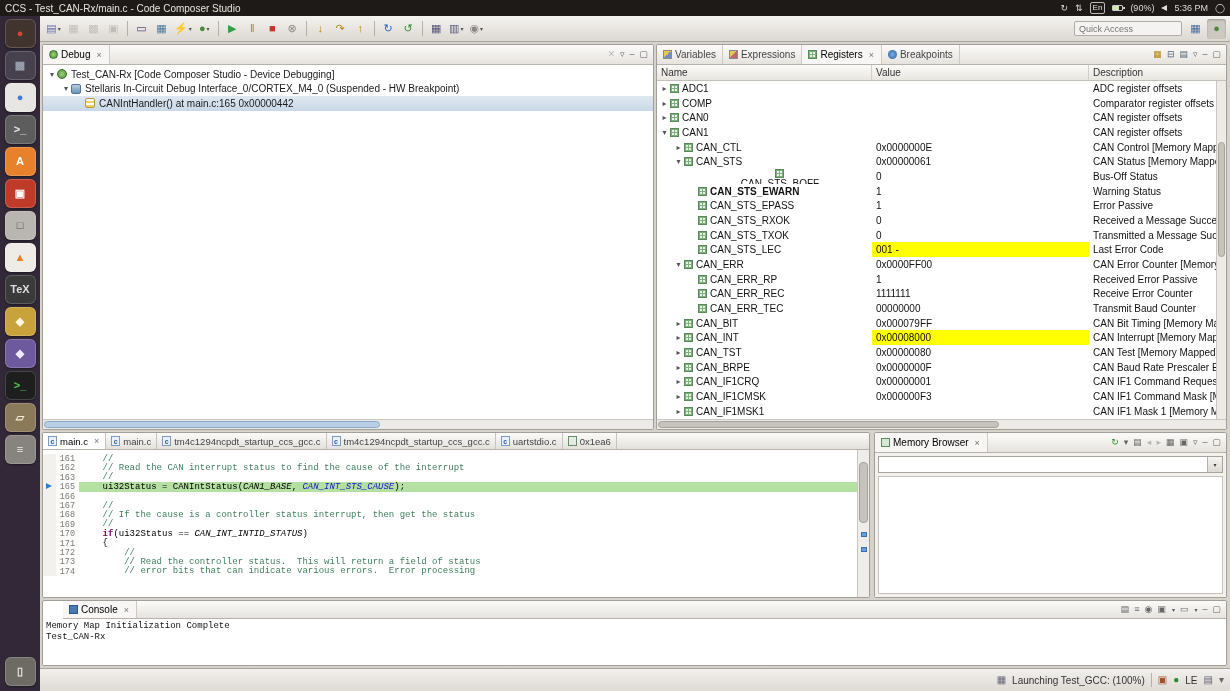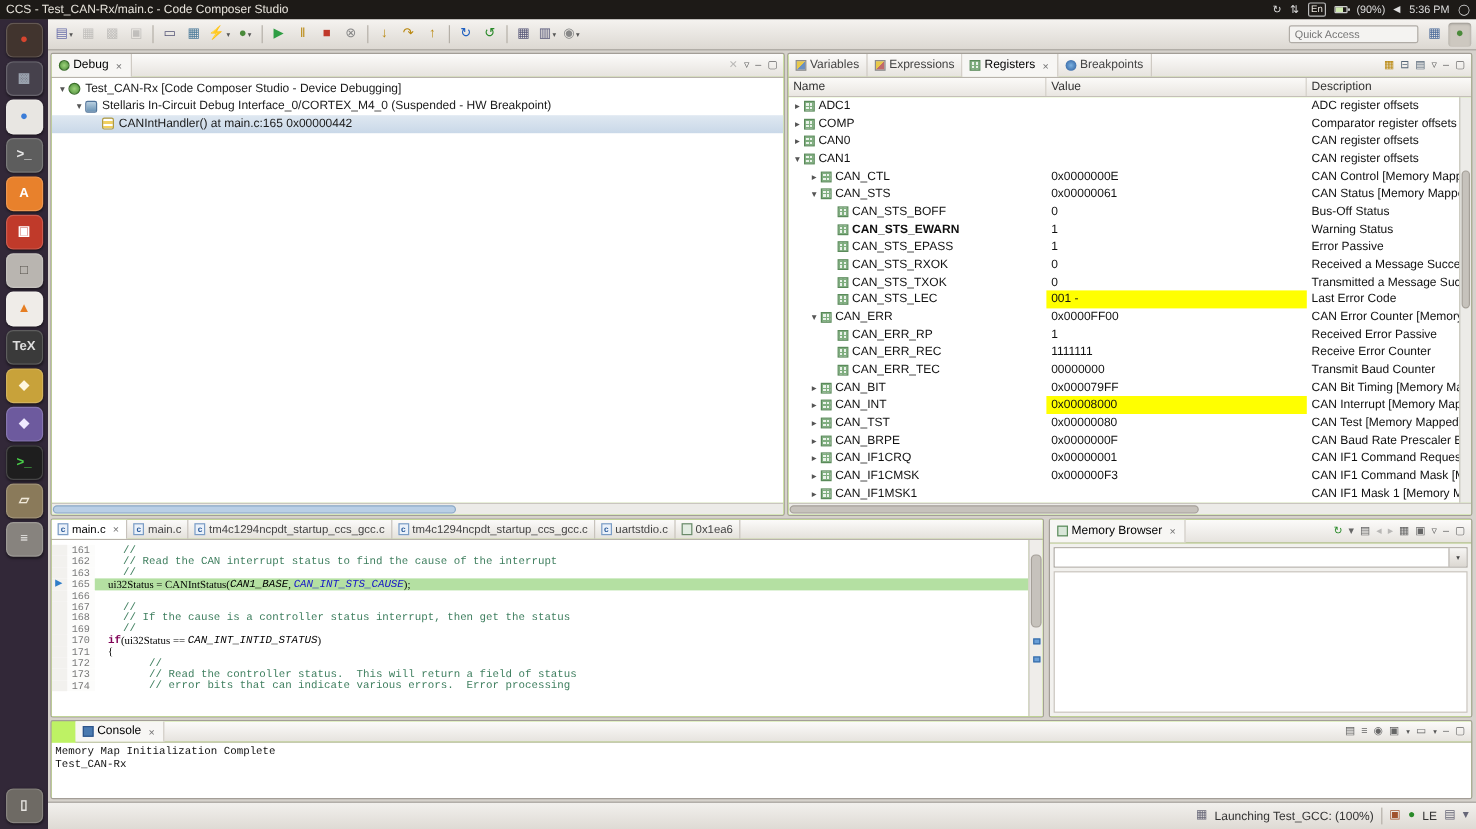--- a/index.html
+++ b/index.html
@@ -30,21 +30,21 @@
 .tbtn.dis{opacity:.35;}
 .tbtn.pressed{background:#cdc8c0;box-shadow:inset 0 1px 2px rgba(0,0,0,.25);}
 .tglyph{font-size:11px;line-height:1;}
 .dd{font-size:6px;color:#555;margin-left:1px;}
 .tsep{width:1px;height:15px;background:#b5b0a8;margin:0 3px;flex:none;}
 .quick{margin-left:auto;display:flex;align-items:center;gap:4px;}
 .quick input{width:108px;height:15px;font-size:9px;padding:0 4px;border:1px solid #b0aca6;border-radius:2px;background:#f4f3f1;color:#999;}
 .wb{position:absolute;left:0;top:26px;right:0;bottom:0;}
 
 
-.panel{position:absolute;background:#bef264;border:1px solid #a39e97;border-radius:2px;overflow:hidden;}
+.panel{position:absolute;background:#ffffff;border:1px solid #a39e97;border-radius:2px;overflow:hidden;}
 .debugP{left:2px;top:2px;width:612px;height:386px;}
 .regP{left:616px;top:2px;width:571px;height:386px;}
 .edP{left:2px;top:390px;width:828px;height:166px;}
 .memP{left:834px;top:390px;width:353px;height:166px;}
 .conP{left:2px;top:558px;width:1185px;height:66px;}
 
 .tabbar{height:20px;background:linear-gradient(#fcfbfa,#e6e3de);border-bottom:1px solid #b7b2ab;display:flex;align-items:stretch;font-size:10px;color:#444;}
 .tab{display:flex;align-items:center;gap:3px;padding:0 6px;border-right:1px solid #cfcac3;white-space:nowrap;cursor:default;}
 .tab.active{background:#f7f6f4;color:#000;}
 .tclose{font-size:9px;color:#777;margin-left:2px;border:1px solid transparent;}
@@ -104,21 +104,21 @@
 .cline{height:9.4px;display:flex;}
 .cann{width:13px;flex:none;background:#f2f1ee;position:relative;height:100%;}
 .cann.bp::after{content:"";position:absolute;left:3px;top:1px;width:0;height:0;border-left:6px solid #2f7dc8;border-top:3.5px solid transparent;border-bottom:3.5px solid transparent;}
 .cnum{width:23px;flex:none;text-align:right;padding-right:4px;color:#7a7a7a;font-size:8.5px;background:#fcfcfb;}
 .ctext{flex:1;white-space:pre;padding-left:2px;height:100%;display:flex;align-items:center;}
 .cline.cur .ctext{background:#b4e0a2;}
 .tk-c{color:#3f7f5f;}
 .tk-k{color:#7f0055;font-weight:bold;}
 .tk-m{font-style:italic;color:#000;}
 .tk-mb{font-style:italic;color:#1616c8;}
-.tk-p{color:#000;font-family:Liberation Serif, serif;}
+.tk-p{color:#000;}
 .eruler{position:absolute;right:0;top:17px;bottom:0;width:12px;background:#efedea;border-left:1px solid #c9c5bf;}
 .eruler .vthumb{left:1px;right:1px;top:8%;height:42%;}
 .emark{position:absolute;left:3px;width:6px;height:5px;background:#6a9fd8;border:1px solid #3a6faa;}
 
 
 .mem-body{position:absolute;left:0;top:20px;right:0;bottom:0;background:#f2f1ee;padding:3px;}
 .mem-combo{display:flex;height:17px;border:1px solid #a7a29b;background:#fff;}
 .mem-combo input{flex:1;border:0;outline:none;font-size:10px;padding:0 3px;background:#fff;}
 .carrow{width:15px;background:linear-gradient(#f6f5f3,#dcd8d2);border-left:1px solid #b5b0a9;font-size:6px;display:flex;align-items:center;justify-content:center;color:#444;}
 .mem-view{position:absolute;left:3px;right:3px;top:23px;bottom:3px;background:#fff;border:1px solid #c7c2bb;}
@@ -409,21 +409,21 @@
             <div class="rrow">
               <div class="rc rname" style="padding-left: 17px;">
                 <span class="rarrow">▾</span>
                 <span class="regicon"></span>
                 <span>CAN_STS</span>
               </div>
               <div class="rc rval">0x00000061</div>
               <div class="rc rdesc">CAN Status [Memory Mapped]</div>
             </div>
             <div class="rrow">
-              <div class="rc rname" style="padding-left: 31px;">
+              <div class="rc rname" style="padding-left: 31px; flex-direction: column;">
                 <span class="rarrow"></span>
                 <span class="regicon"></span>
                 <span>CAN_STS_BOFF</span>
               </div>
               <div class="rc rval">0</div>
               <div class="rc rdesc">Bus-Off Status</div>
             </div>
             <div class="rrow">
               <div class="rc rname" style="padding-left: 31px; font-weight: bold;">
                 <span class="rarrow"></span>

